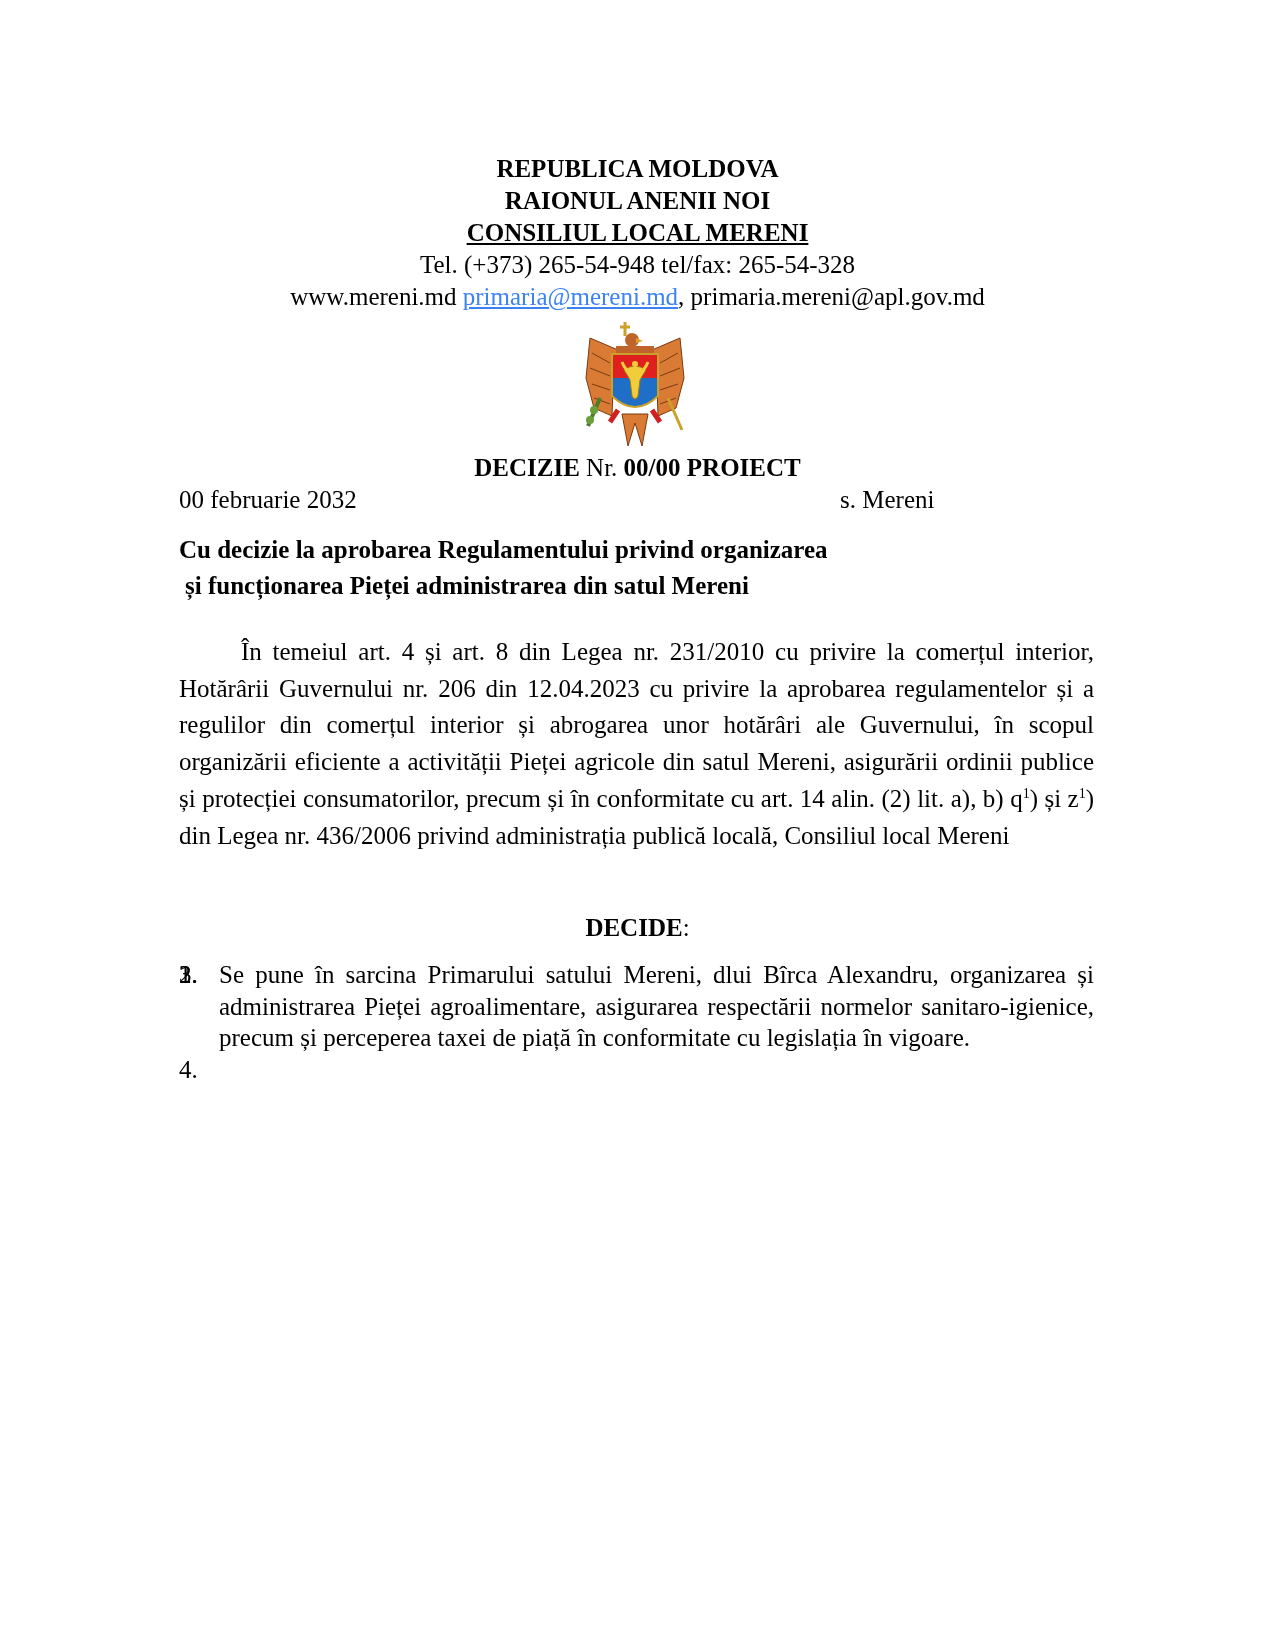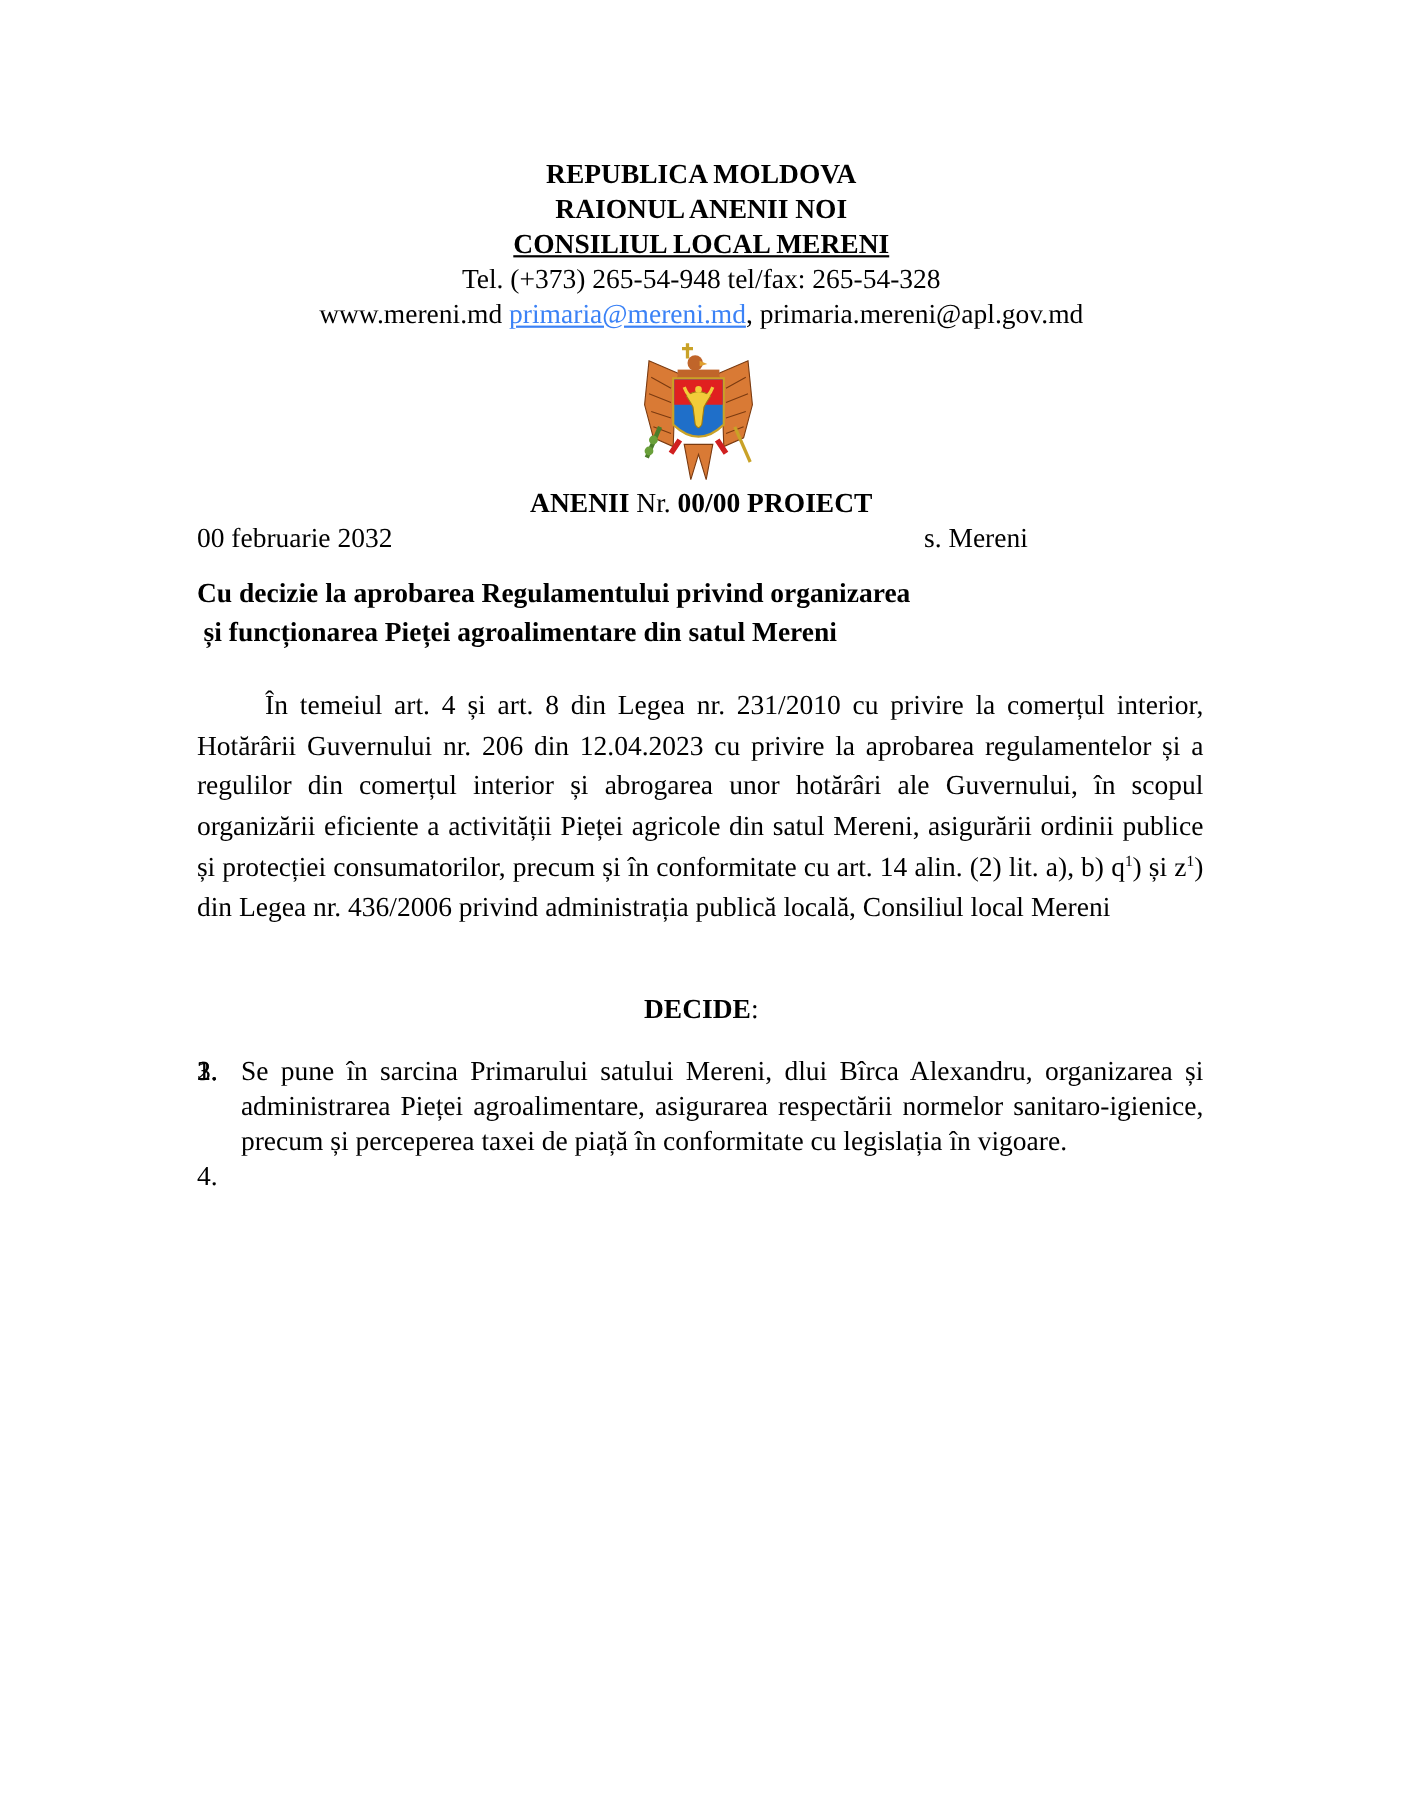--- a/index.html
+++ b/index.html
@@ -1,18 +1,18 @@
 <!DOCTYPE html>
 <html><head>
 <meta charset="utf-8">
 <style>
   html, body { margin: 0; padding: 0; background: #ffffff; }
   body { width: 1275px; height: 1650px; position: relative; overflow: hidden;
     font-family: "Liberation Serif", "DejaVu Serif", serif; color: #000; font-size: 25px; }
-  .abs { position: absolute; }
+  .abs { position: absolute; margin-top: 10px; }
   .center { left: 0; width: 1275px; text-align: center; }
   .hdr { font-weight: bold; font-size: 25px; line-height: 32px; }
   .u { text-decoration: underline; }
   .link { color: #3b82f6; text-decoration: underline; }
   .emblem { left: 580px; top: 308px; width: 110px; height: 135px; }
   .para { left: 179px; width: 915px; text-align: justify; line-height: 36.7px; font-size: 25px; }
   .para .indent { display: inline-block; width: 62px; }
   .list { left: 179px; width: 915px; margin: 0; padding: 0; list-style: none; }
   .list li { position: relative; padding-left: 40px; text-align: justify; line-height: 31.7px; font-size: 25px; }
   .list li .num { position: absolute; left: 0; top: 0; }
@@ -60,29 +60,29 @@
     <path d="M38 92 L30 104 M72 92 L80 104" stroke="#d02020" stroke-width="5"></path>
 
     <path d="M20 80 L8 108" stroke="#4b7d2a" stroke-width="4"></path>
     <circle cx="14" cy="92" r="4" fill="#6aa03a"></circle>
       <circle cx="10" cy="102" r="4" fill="#6aa03a"></circle>
     <path d="M88 80 L102 112" stroke="#c9a227" stroke-width="3"></path>
   </svg>
 </div>
 
 <div class="abs center" style="top:442px; line-height:32px; font-size:25px;">
-  <b>ANENII</b>
+  <b>DECIZIE</b>
   <span>Nr.</span>
   <b>00/00 PROIECT</b>
 </div>
 <div class="abs" style="left:179px; top:474px; line-height:32px;">00 februarie 2032</div>
 <div class="abs" style="left:840px; top:474px; line-height:32px;">s. Mereni</div>
 
 <div class="abs" style="left:179px; top:522px; line-height:36px; font-weight:bold;">Cu decizie la aprobarea Regulamentului privind organizarea</div>
-<div class="abs" style="left:185px; top:558px; line-height:36px; font-weight:bold;">și funcționarea Pieței agroalimentare din satul Mereni</div>
+<div class="abs" style="left:185px; top:558px; line-height:36px; font-weight:bold;">și funcționarea Pieței administrarea din satul Mereni</div>
 
 <div class="abs para" style="top:624px;"><span class="indent"></span><span>În temeiul art. 4 și art. 8 din Legea nr. 231/2010 cu privire la comerțul interior, Hotărârii Guvernului nr. 206 din 12.04.2023 cu privire la aprobarea regulamentelor și a regulilor din comerțul interior și abrogarea unor hotărâri ale Guvernului, în scopul organizării eficiente a activității Pieței agricole din satul Mereni, asigurării ordinii publice și protecției consumatorilor, precum și în conformitate cu art. 14 alin. (2) lit. a), b) q</span><sup>1</sup><span>) și z</span><sup>1</sup><span>) din Legea nr. 436/2006 privind administrația publică locală, Consiliul local Mereni</span></div>
 
 <div class="abs center" style="top:902px; line-height:32px;">
   <b>DECIDE</b><span>:</span>
 </div>
 
 <ol class="abs list" style="top:959px;">
   <li><span class="num">1.</span></li>
   <li><span class="num">2.</span></li>

